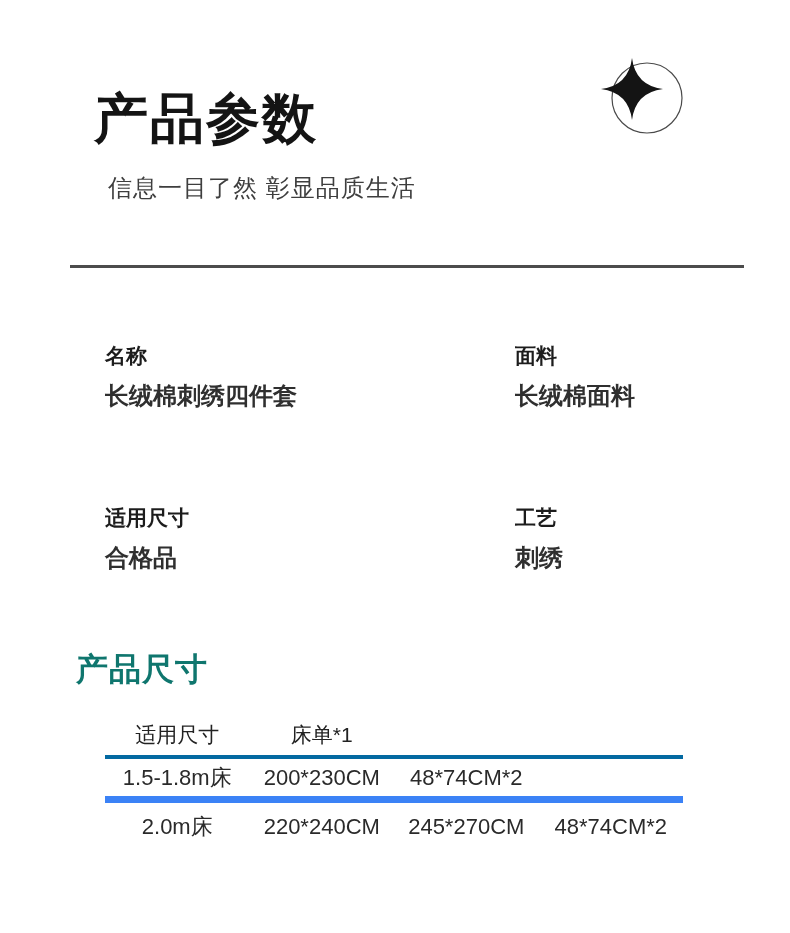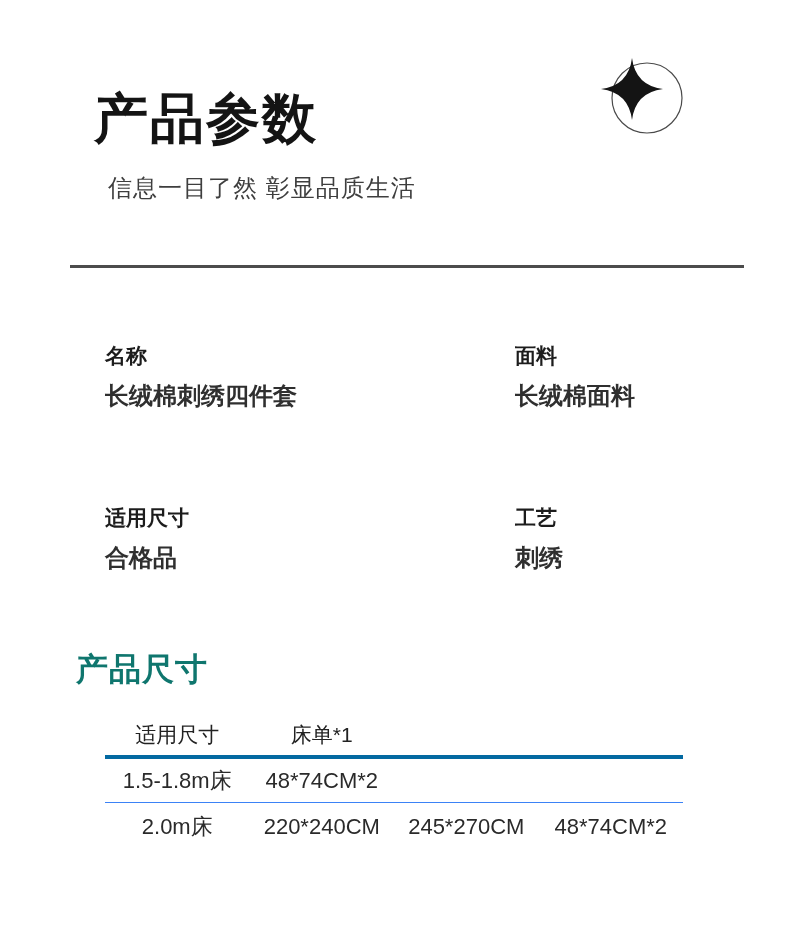--- a/index.html
+++ b/index.html
@@ -58,21 +58,21 @@
   .t-row {
     display:grid; grid-template-columns:repeat(4,1fr);
     align-items:center; text-align:center;
   }
   .t-head {
     height:45px;
     font-size:21px; font-weight:500; color:#222222;
     border-bottom:4px solid #0369a1;
   }
   .t-body-row { height:44px; font-size:22px; font-weight:500; color:#2a2a2a; }
-  .t-body-row.first { border-bottom:1px solid #3b82f6; }
+  .t-body-row.first { border-bottom:7px solid #3b82f6; }
   .t-body-row.second { height:47px; }
   .t-cell { white-space:nowrap; }
 </style>
 </head>
 <body>
 
 <div class="page">
 
   <div class="main-title">产品参数</div>
   <div class="subtitle">信息一目了然 彰显品质生活</div>
@@ -103,20 +103,21 @@
 
   <div class="section-title">产品尺寸</div>
 
   <div class="size-table">
     <div class="t-row t-head">
       <div class="t-cell">适用尺寸</div>
       <div class="t-cell">床单*1</div>
     </div>
     <div class="t-row t-body-row first">
       <div class="t-cell">1.5-1.8m床</div>
+      <div class="t-cell">200*230CM</div>
       <div class="t-cell">48*74CM*2</div>
     </div>
     <div class="t-row t-body-row second">
       <div class="t-cell">2.0m床</div>
       <div class="t-cell">220*240CM</div>
       <div class="t-cell">245*270CM</div>
       <div class="t-cell">48*74CM*2</div>
     </div>
   </div>
 

